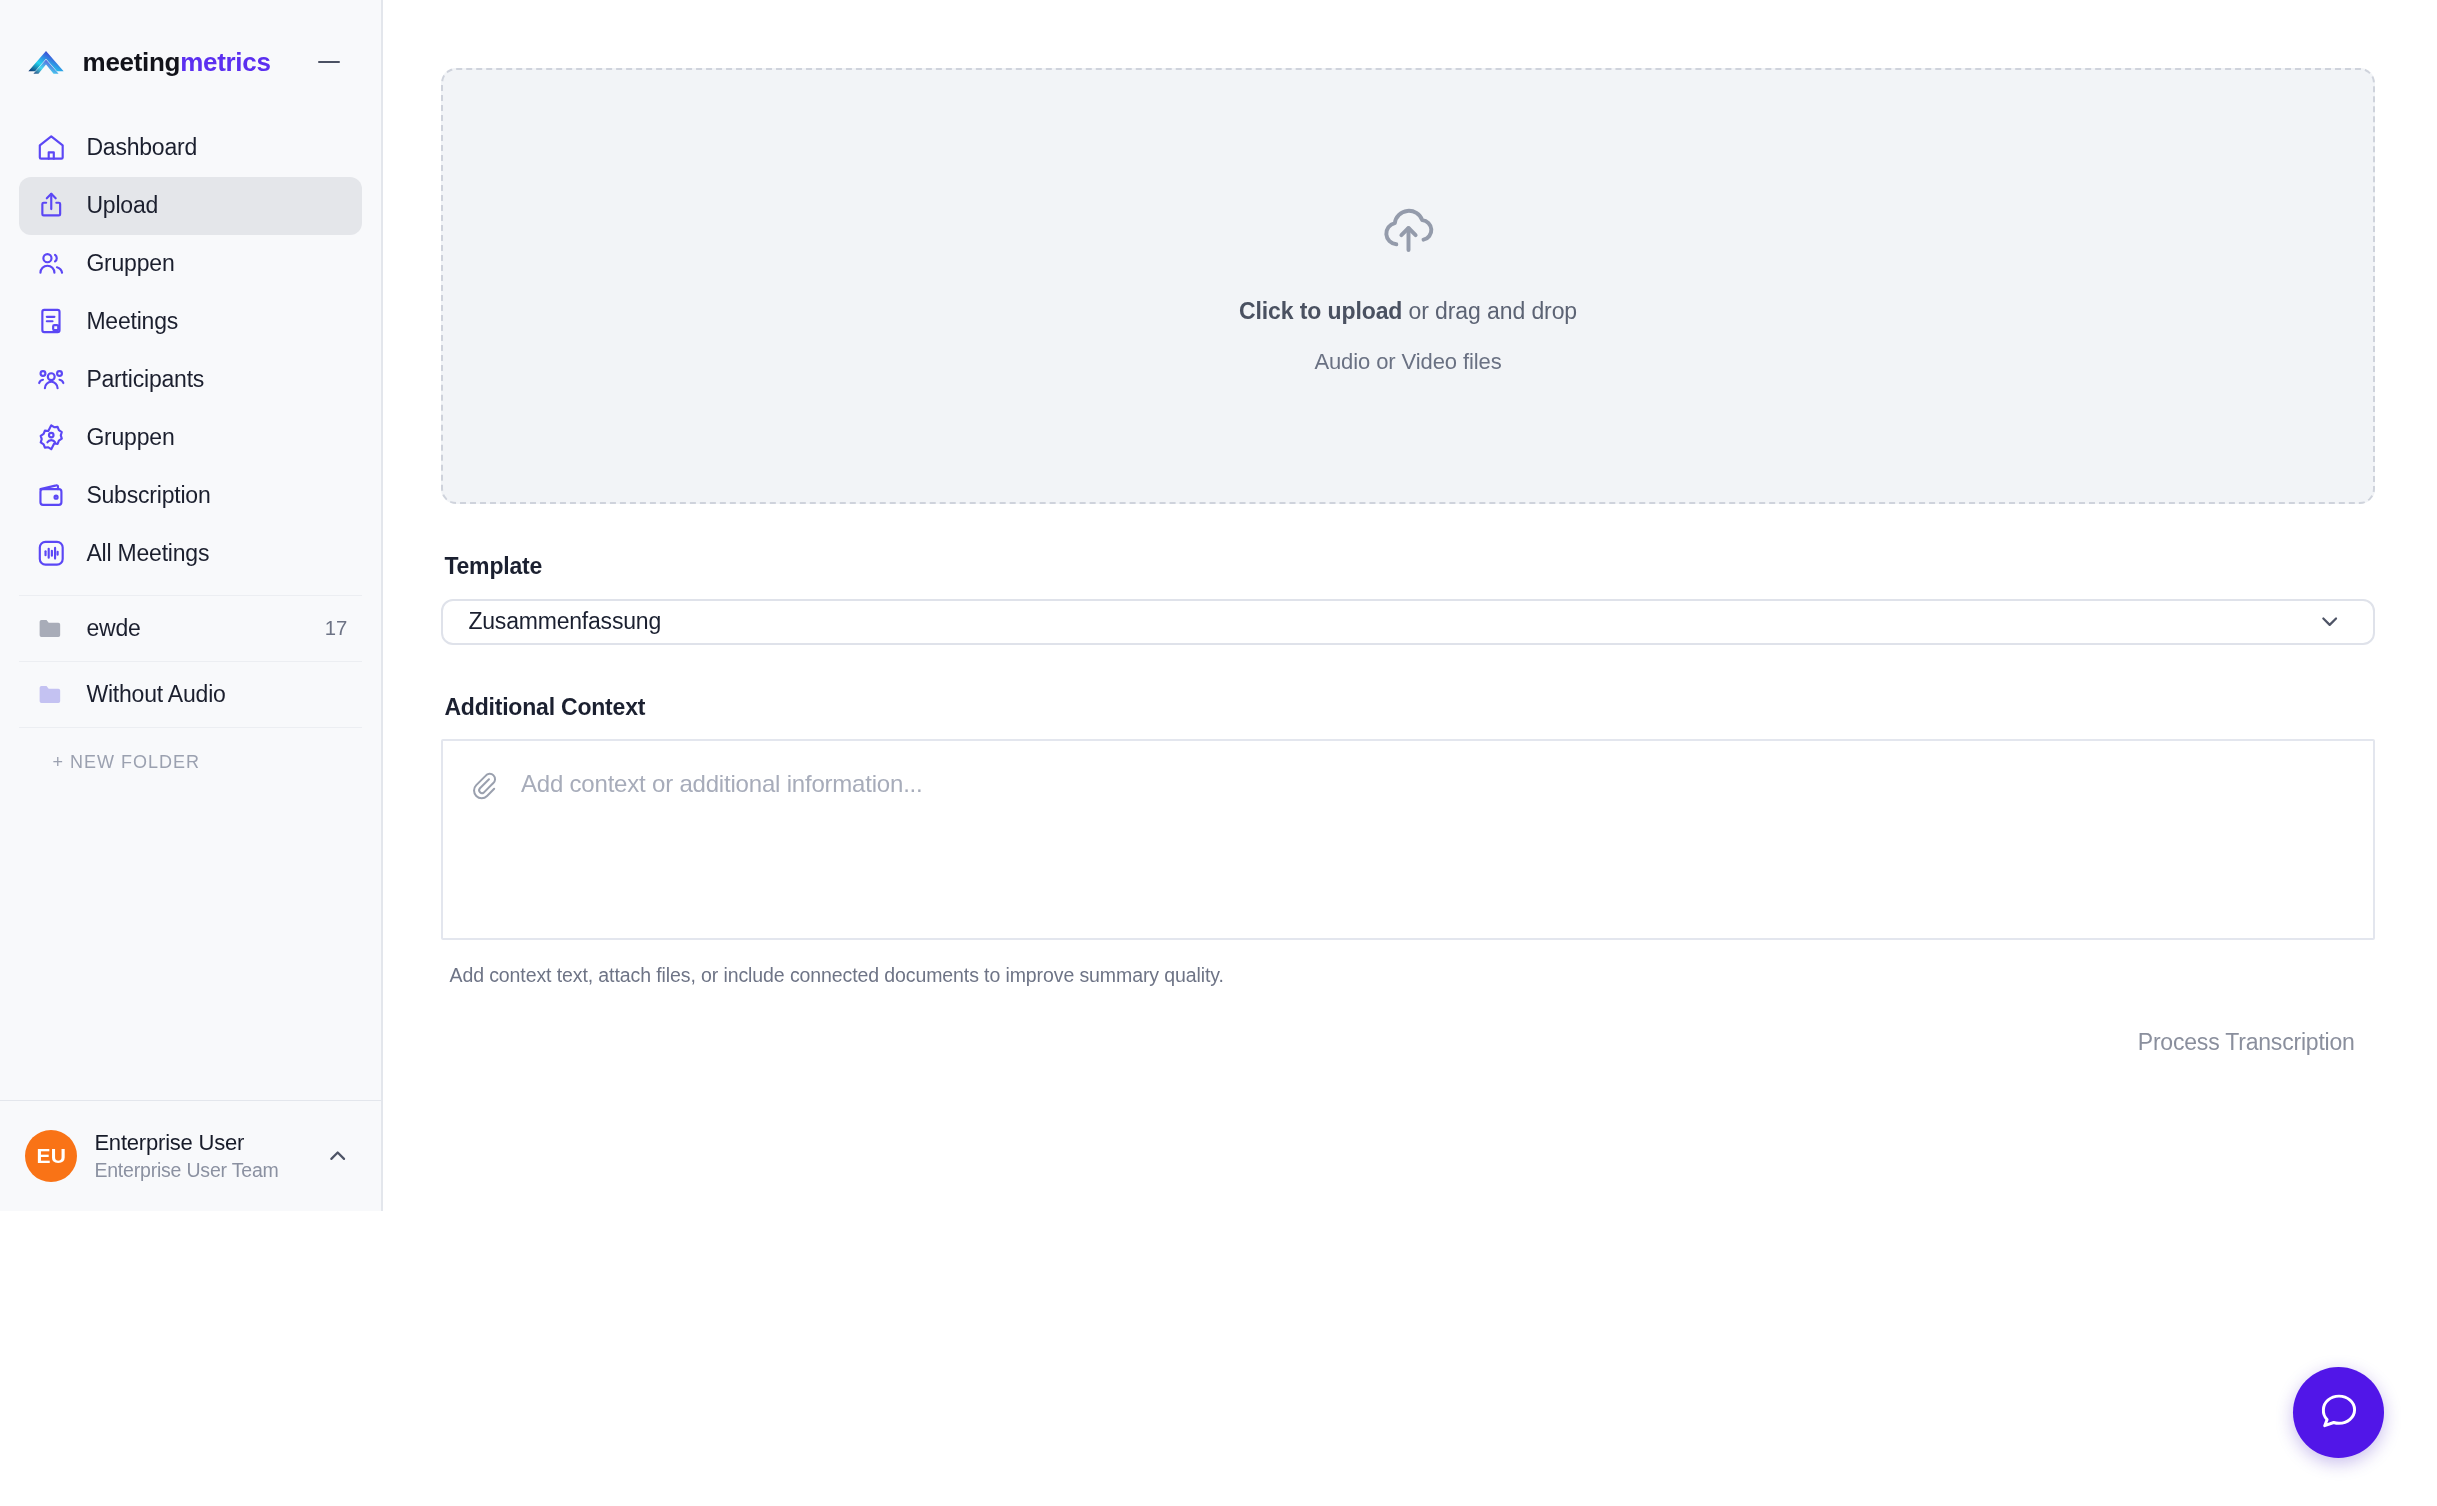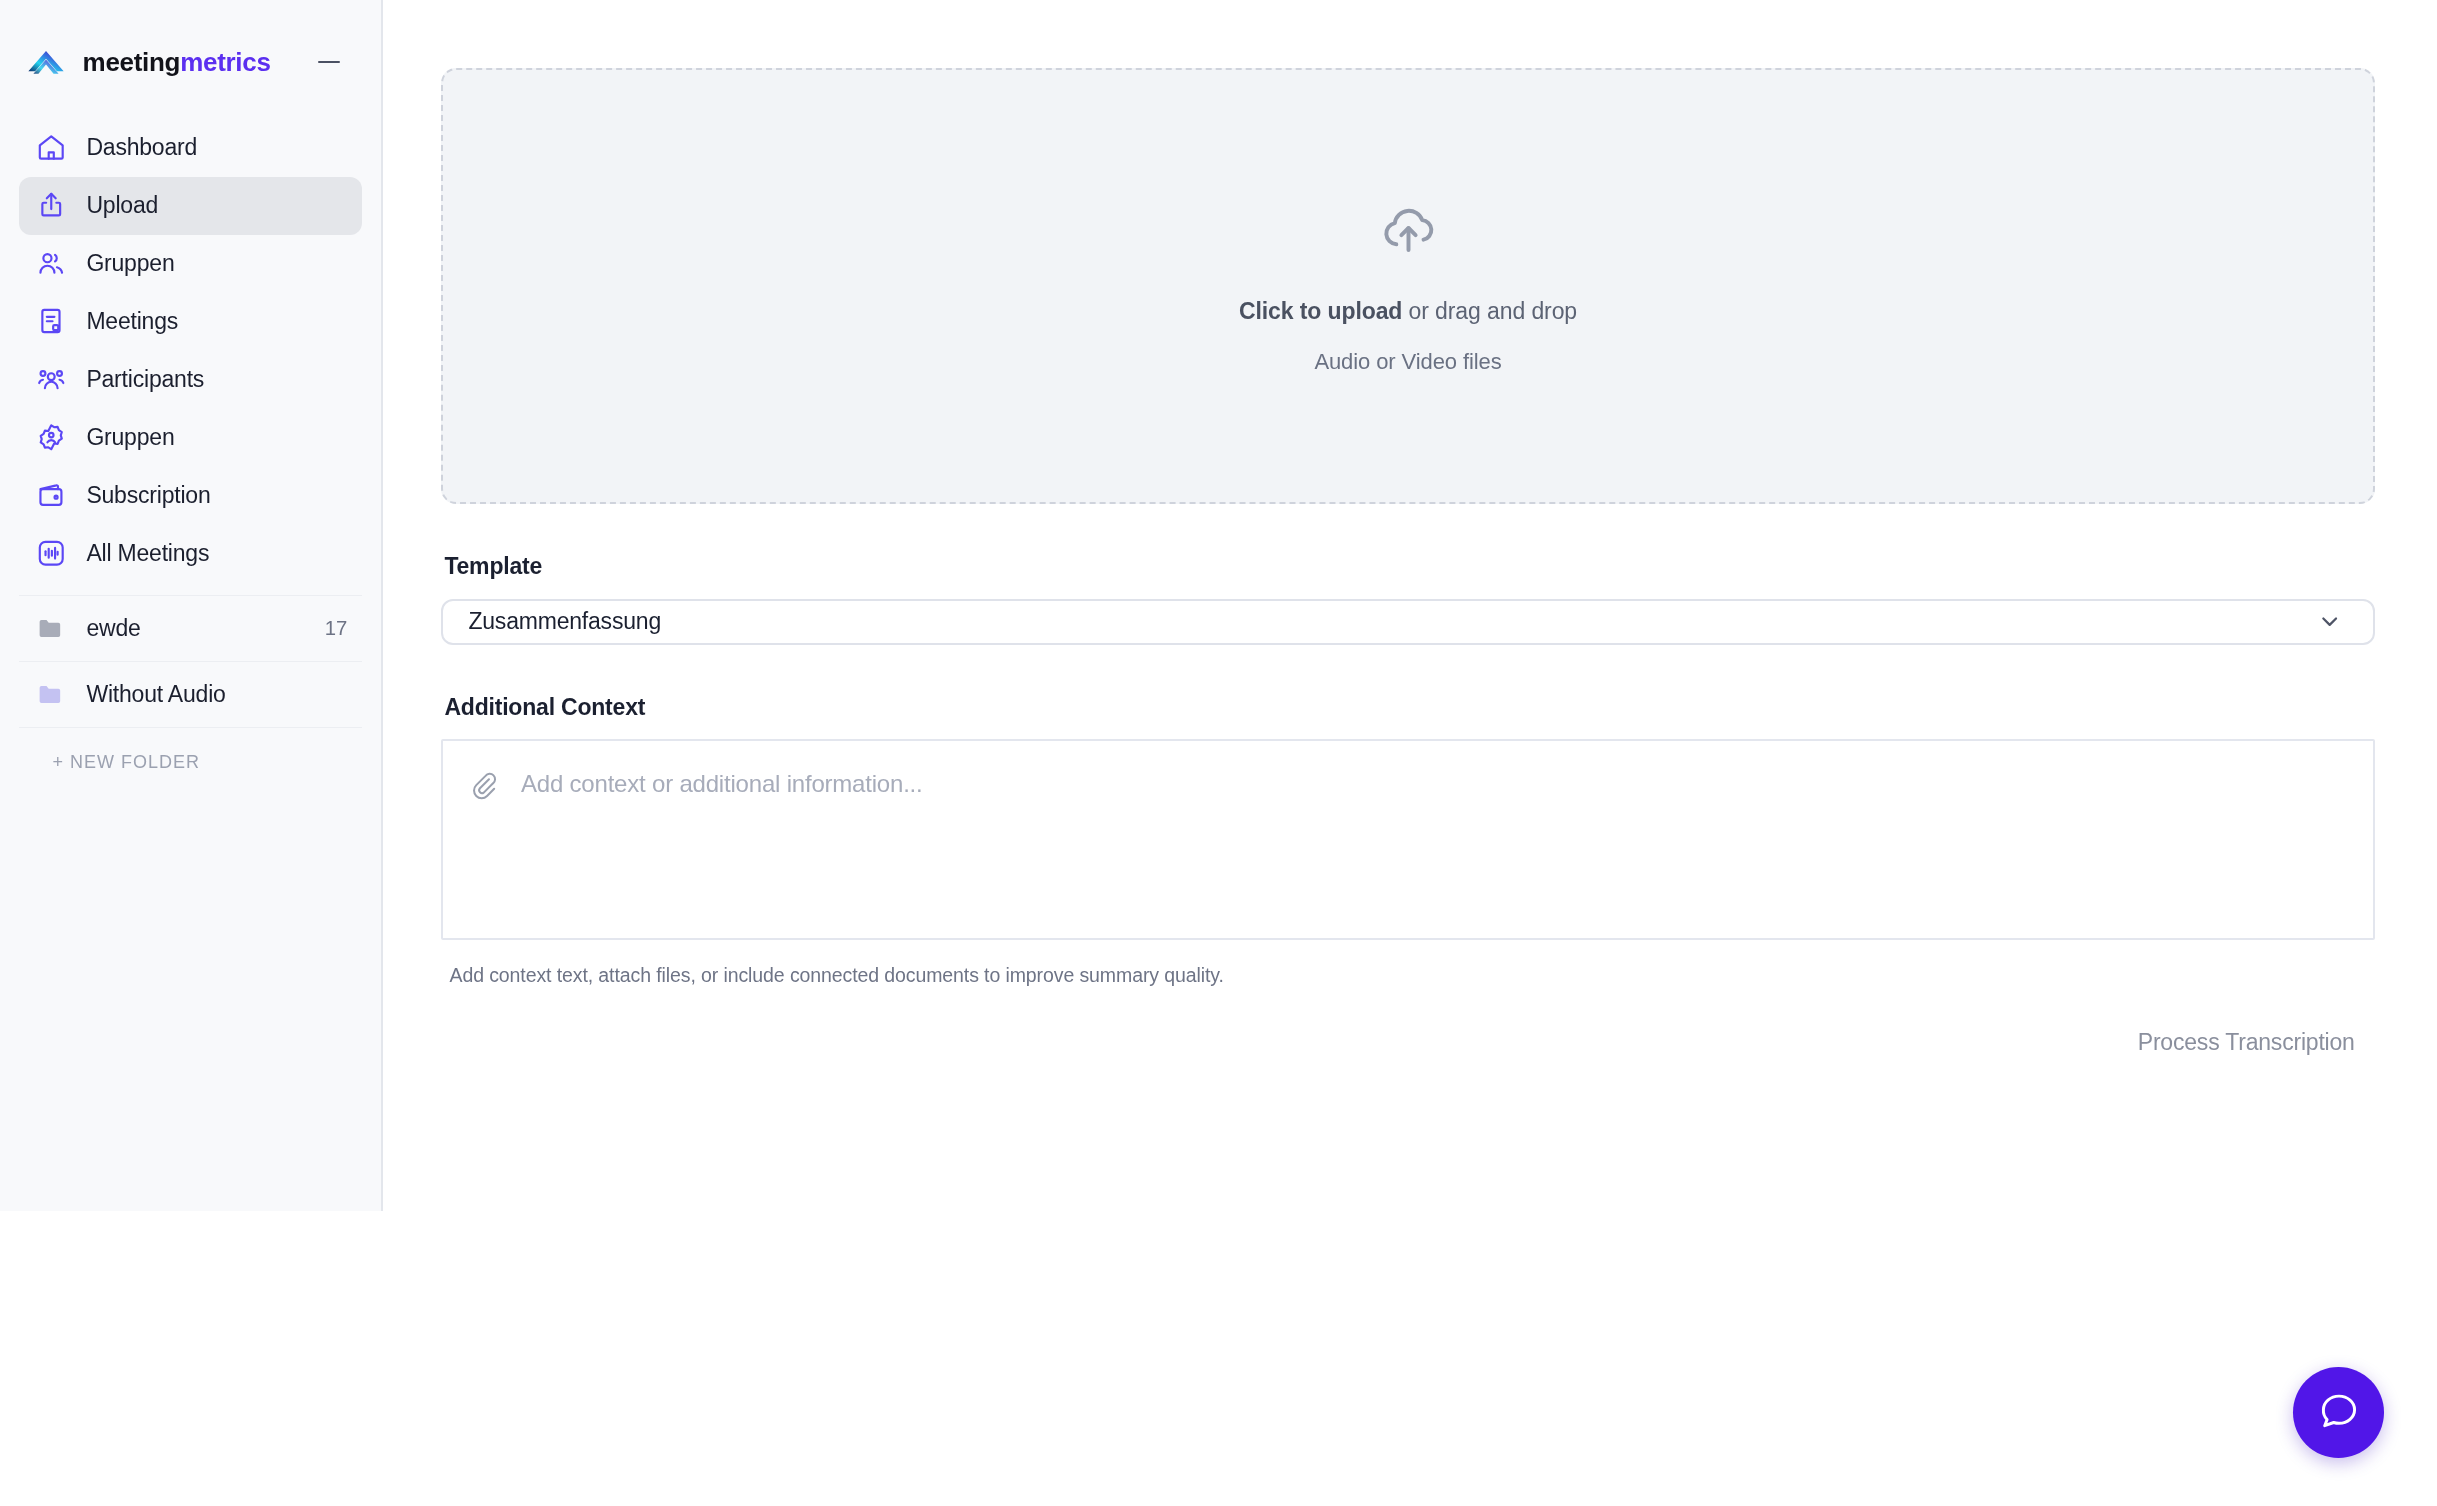--- a/index.html
+++ b/index.html
@@ -336,20 +336,32 @@
           <svg viewBox="0 0 24 24" width="29" height="29">
             <path d="M3 6.5a1.5 1.5 0 0 1 1.5-1.5h4.2l1.8 2.2h8A1.5 1.5 0 0 1 20 8.7v8.8a1.5 1.5 0 0 1-1.5 1.5h-14A1.5 1.5 0 0 1 3 17.5Z" fill="#c4c2f2"></path>
           </svg>
         </span>
         <span class="lbl">Without Audio</span>
         <span class="count"></span>
       </div>
       <div class="new-folder">+ NEW FOLDER</div>
     </div>
 
+    <div class="sb-footer">
+      <span class="avatar">EU</span>
+      <span class="uinfo">
+        <span class="uname">Enterprise User</span>
+        <span class="uteam">Enterprise User Team</span>
+      </span>
+      <span class="uchev">
+        <svg viewBox="0 0 24 24" width="25.4" height="25.4" fill="none" stroke="#4e5466" stroke-width="2.1" stroke-linecap="round" stroke-linejoin="round">
+          <path d="M6 15l6-6 6 6"></path>
+        </svg>
+      </span>
+    </div>
   </aside>
 
   <section class="main">
 
     <div class="dropzone">
       <span class="dz-icon">
         <svg viewBox="0 0 24 24" width="61" height="61" fill="none" stroke="#949bab" stroke-width="1.55" stroke-linecap="round" stroke-linejoin="round">
           <path d="M7.2 18.2A4.2 4.2 0 0 1 6.6 9.9a5.6 5.6 0 0 1 10.8-1.2 3.9 3.9 0 0 1 .5 7.7"></path>
           <path d="M12 20.5v-8.6"></path>
           <path d="M9.2 14.6 12 11.8l2.8 2.8"></path>

